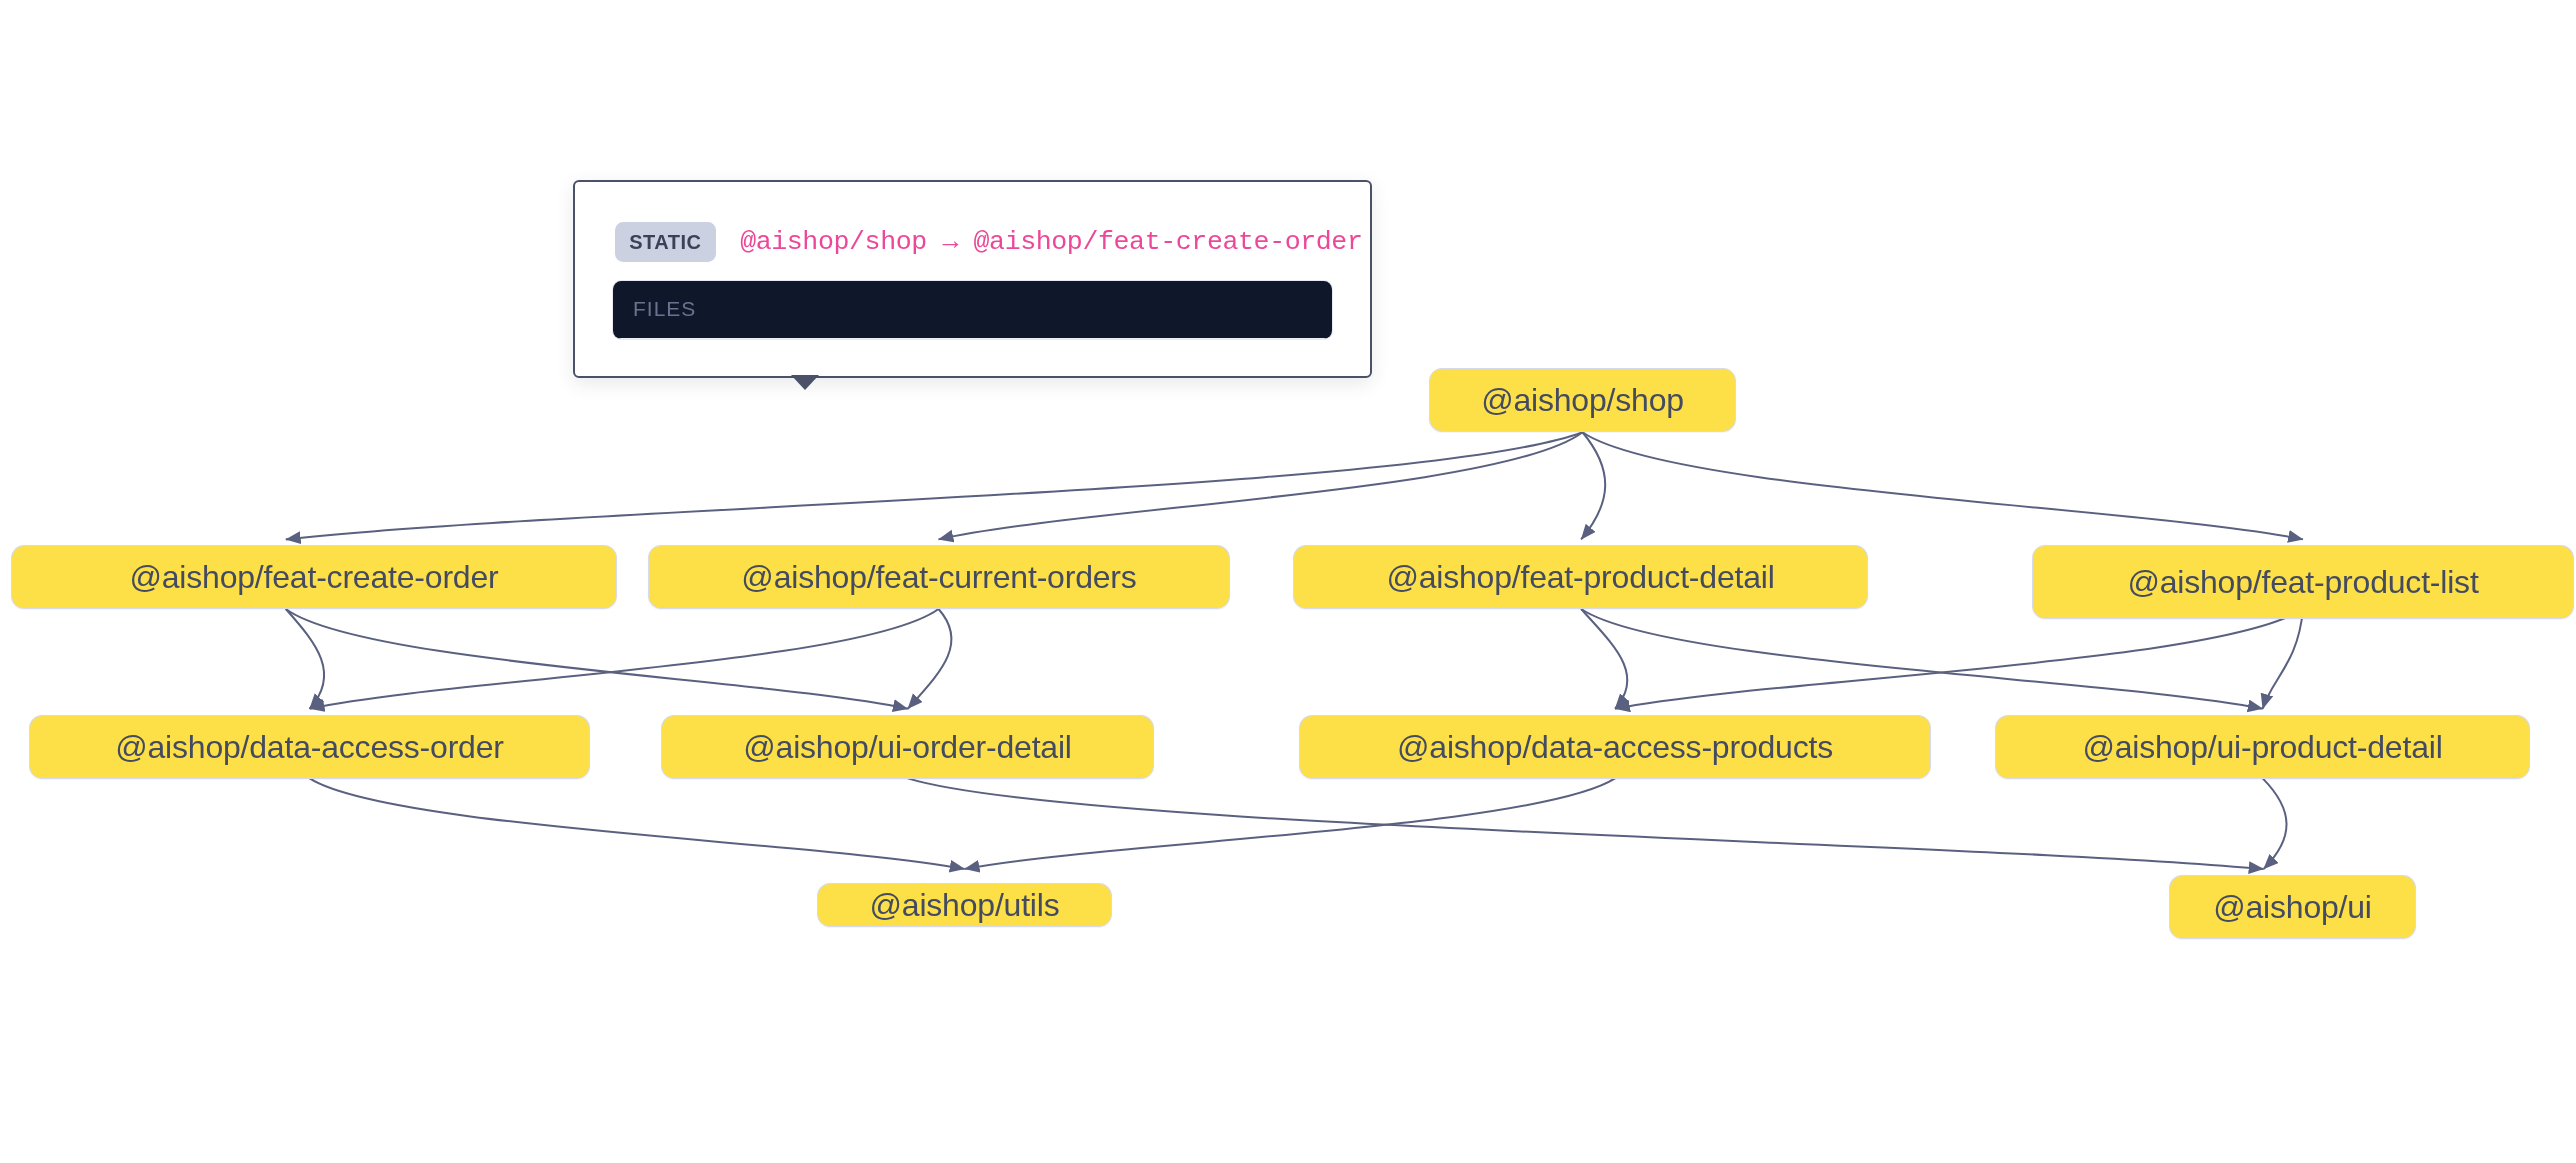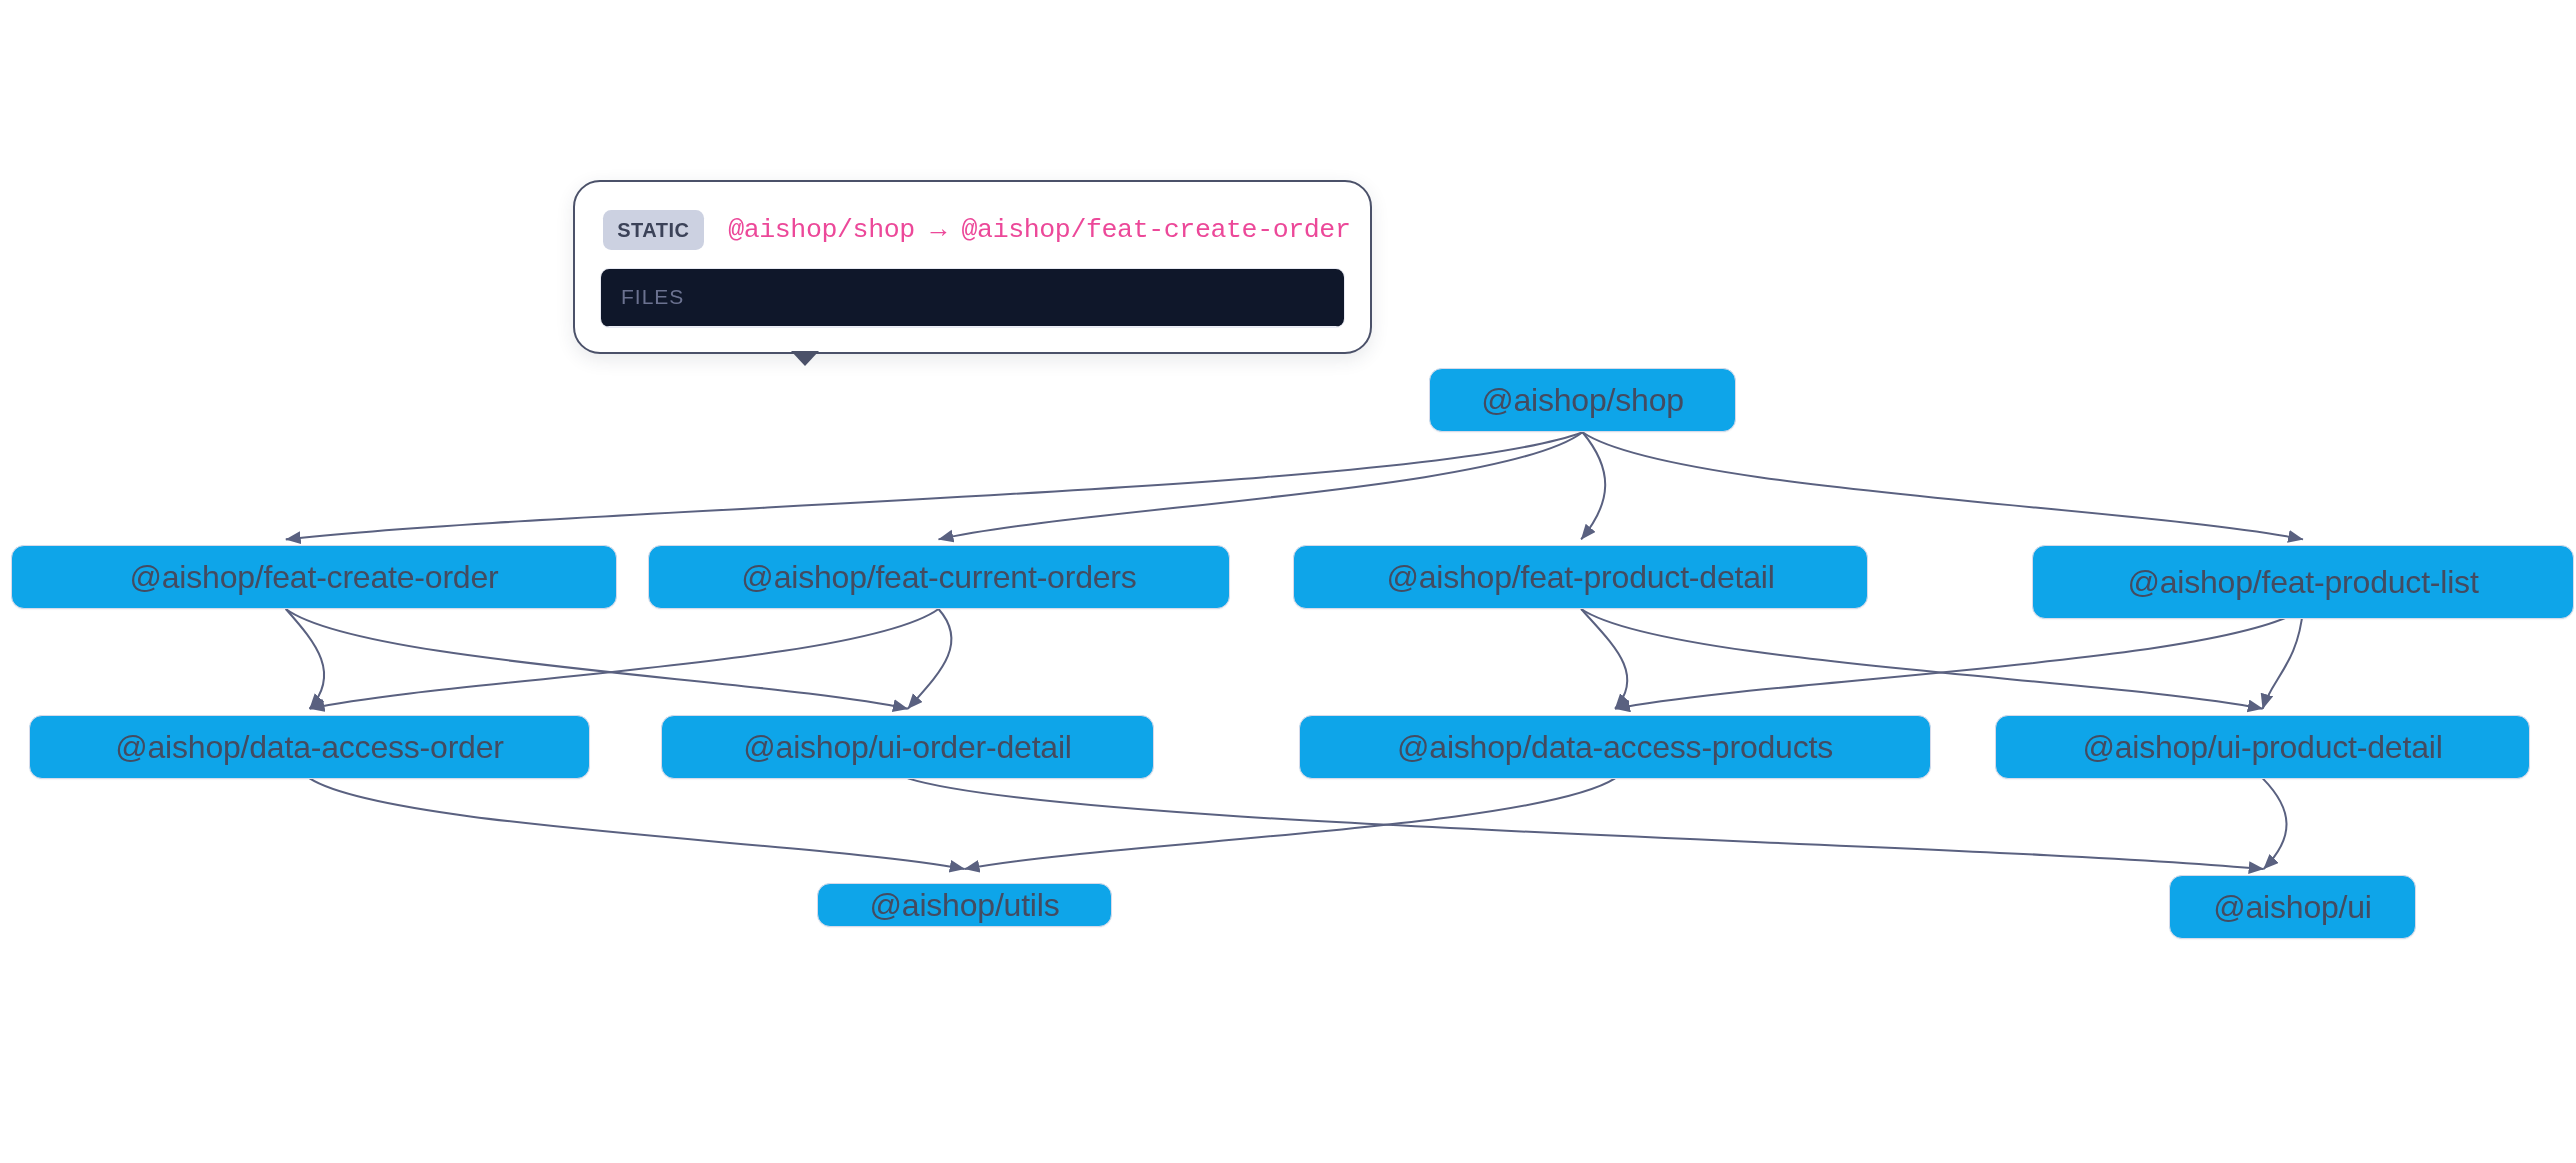--- a/index.html
+++ b/index.html
@@ -36,21 +36,21 @@
   .edge-path {
     fill: none;
     stroke: #5a6180;
     stroke-width: 2.2px;
   }
 
   
   .node {
     position: absolute;
     box-sizing: border-box;
-    background: #0ea5e9;
+    background: #fde047;
     border: 0.9px solid #d6daea;
     border-radius: 13px;
     display: flex;
     align-items: center;
     justify-content: center;
     color: #444b60;
     font-family: "Liberation Sans", sans-serif;
     font-size: 32px;
     letter-spacing: -0.2px;
     white-space: nowrap;
@@ -58,24 +58,24 @@
     cursor: pointer;
     user-select: none;
   }
 
   
   .tooltip-card {
     position: absolute;
     box-sizing: border-box;
     background: #ffffff;
     border: 2.3px solid #4b5169;
-    border-radius: 27px;
+    border-radius: 6px;
     box-shadow: 0 5.5px 18.3px rgba(40, 48, 70, 0.10);
     z-index: 40;
-    padding: 0;
+    padding: 12px;
   }
   .tooltip-header {
     display: flex;
     align-items: center;
     gap: 24px;
     padding: 27.5px 27.5px 18.3px 27.5px;
   }
   .badge-static {
     background: #ccd1e1;
     color: #3b4258;

